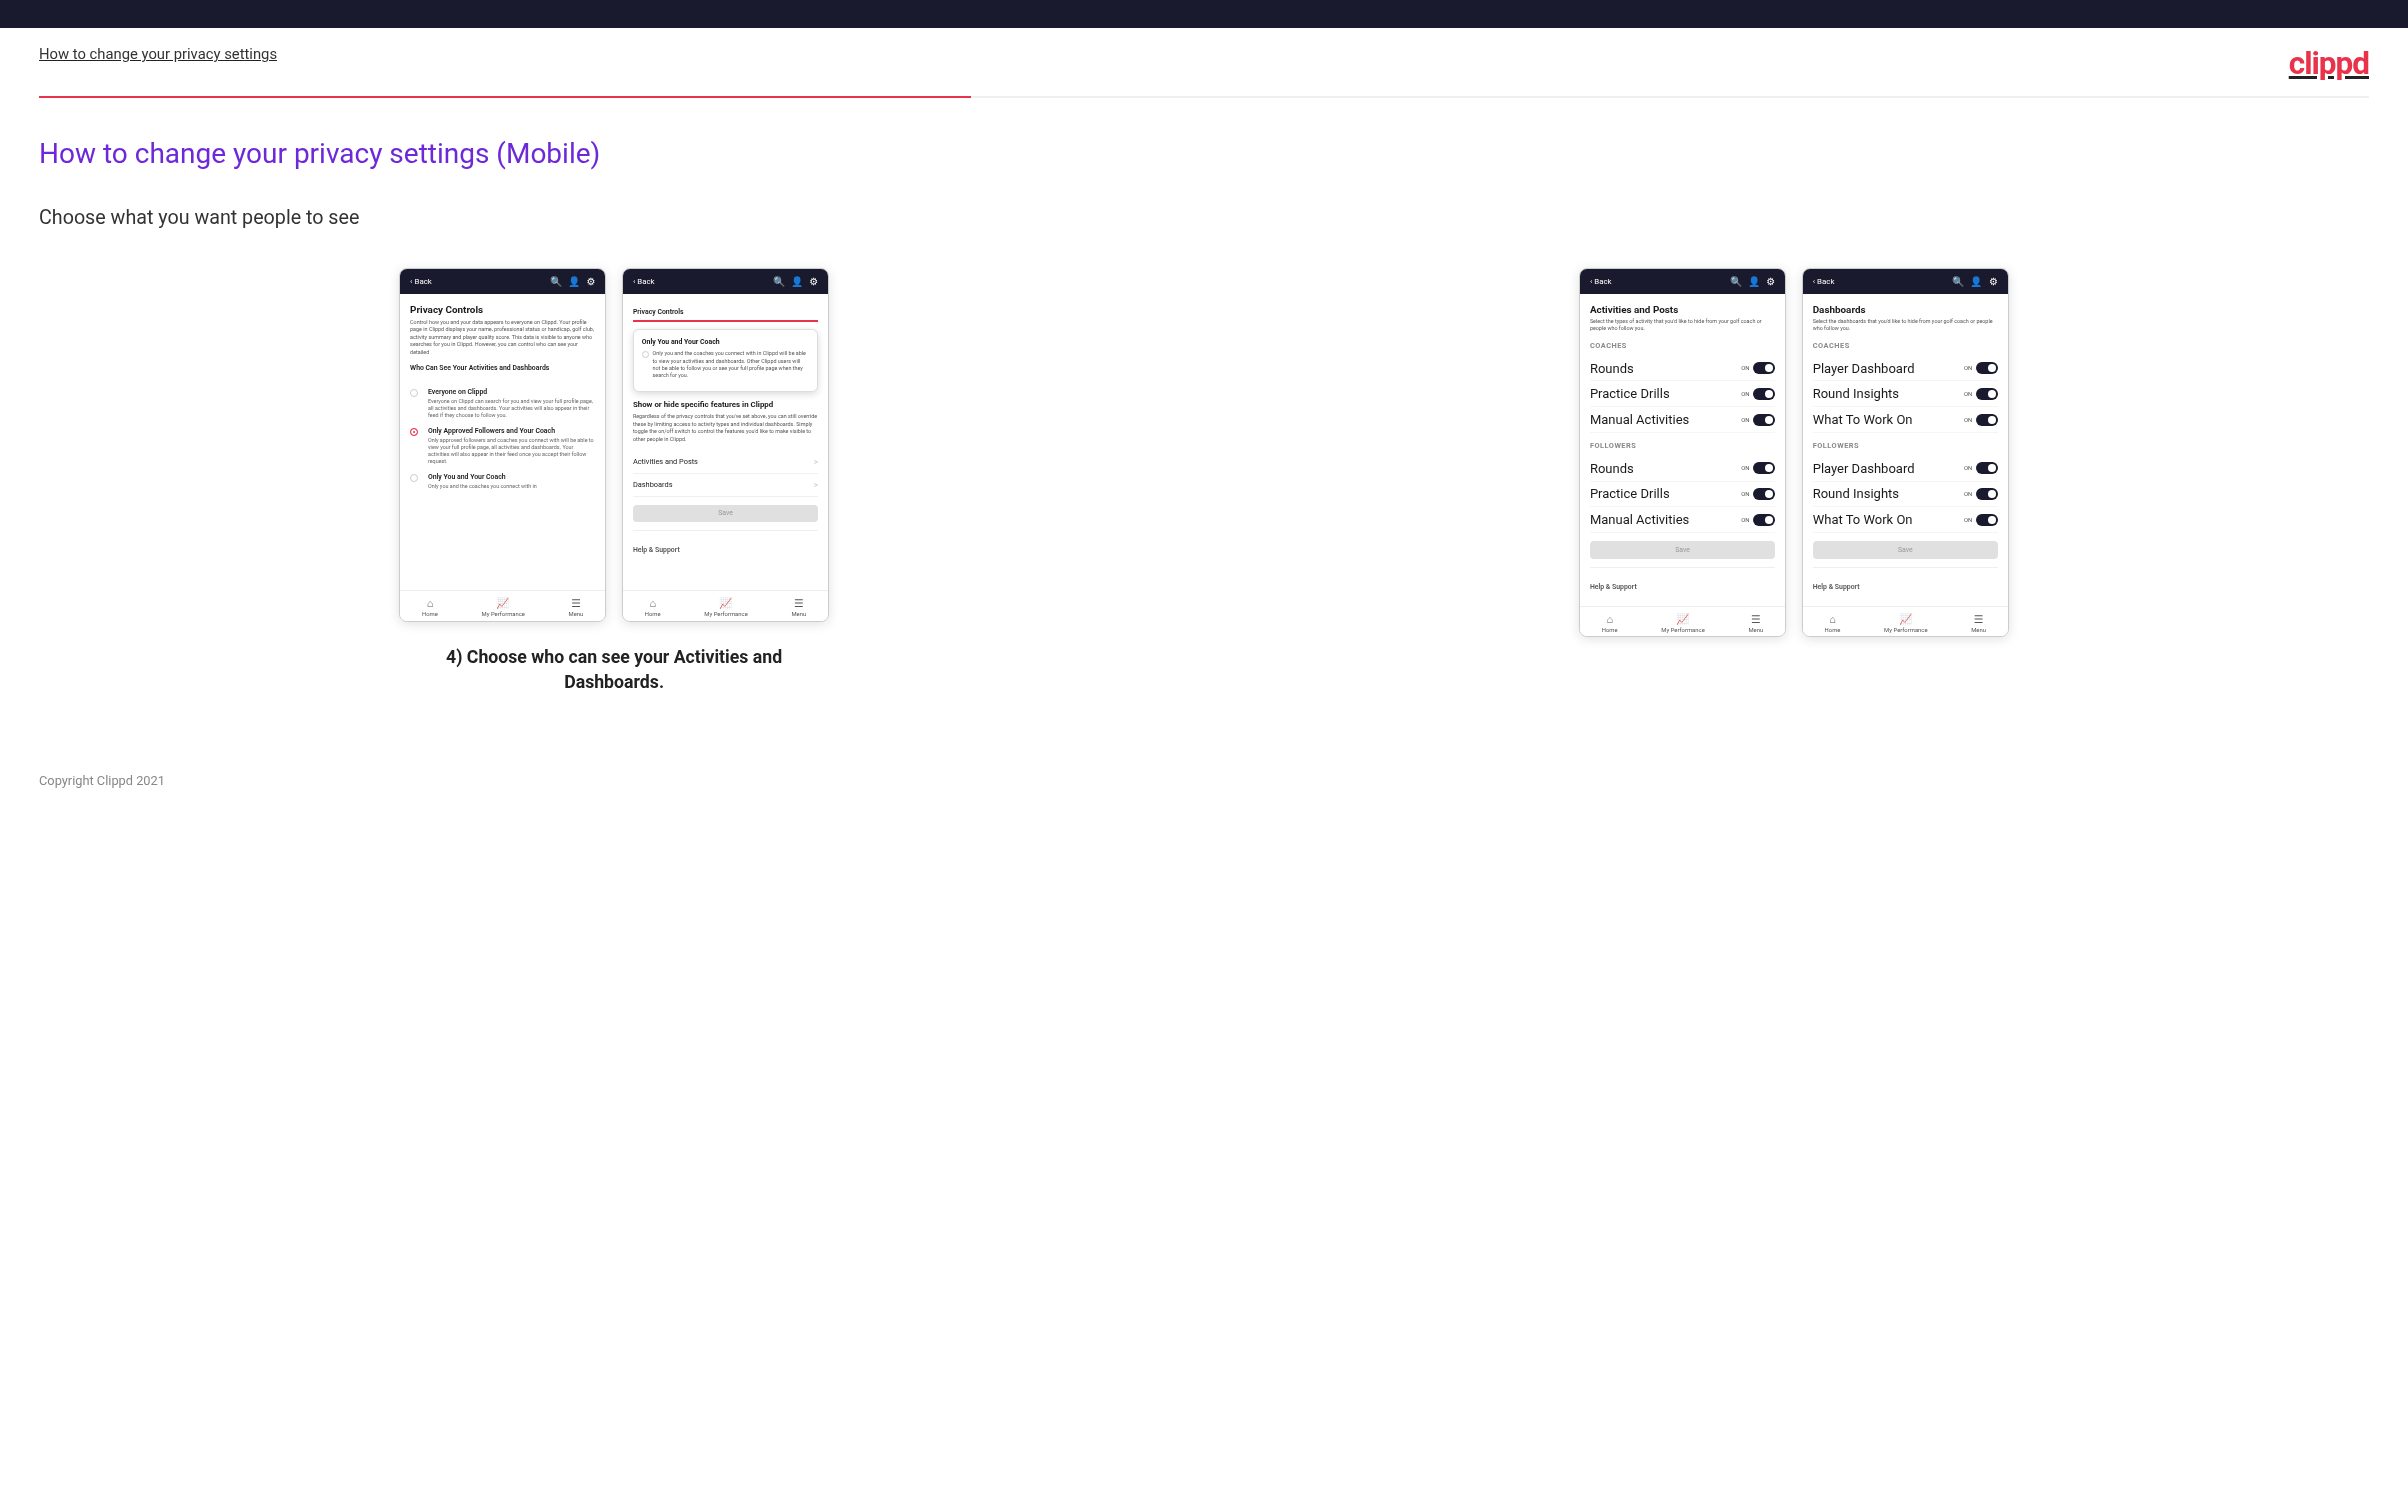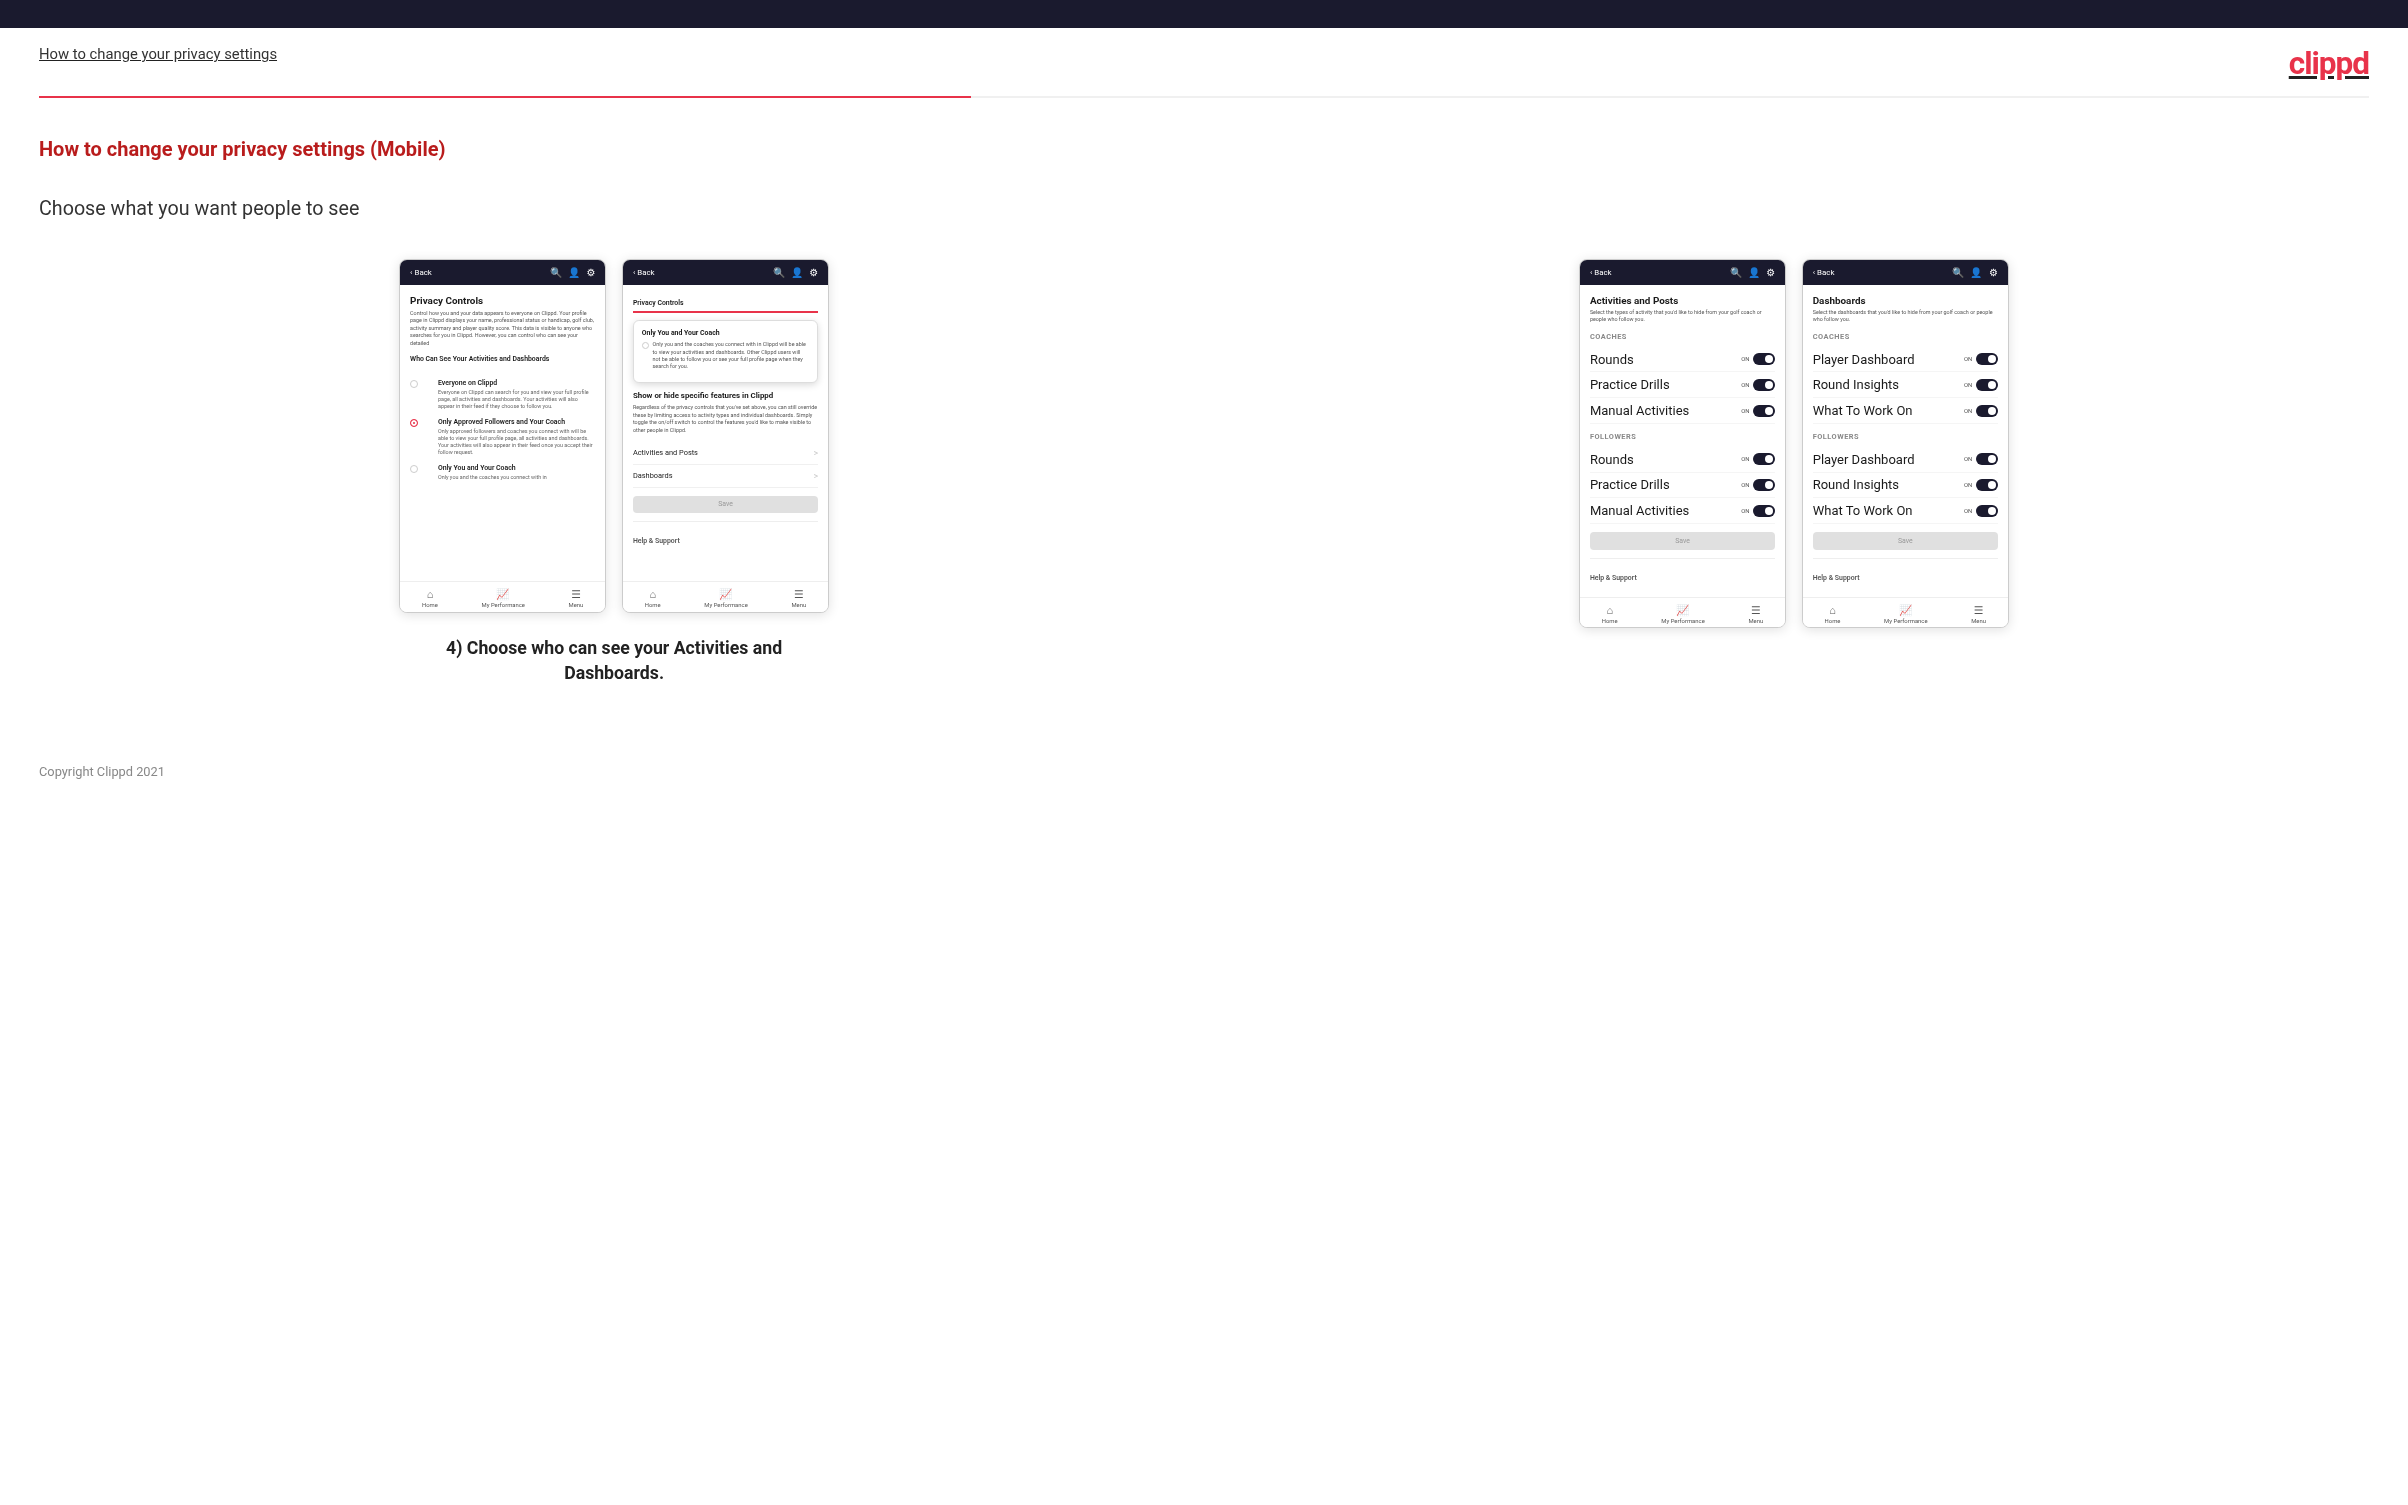--- a/index.html
+++ b/index.html
@@ -42,23 +42,23 @@
       background: linear-gradient(to right, #e8334a 40%, #f0f0f0 40%);
       margin: 0 39px;
     }
 
     
     .main {
       padding: 39px 39px 59px 39px;
     }
 
     .page-heading {
-      font-size: 20px;
-      font-weight: 700;
-      color: #b91c1c;
+      font-size: 28px;
+      font-weight: 400;
+      color: #6d28d9;
       margin-bottom: 5.9px;
     }
     .page-subheading {
       font-size: 19.7px;
       font-weight: 400;
       color: #333;
       margin-bottom: 39px;
       margin-top: 36px;
     }
 
@@ -172,21 +172,21 @@
     }
     .who-can-see-label {
       font-size: 6.9px;
       font-weight: 600;
       color: #1a1a1a;
       margin-bottom: 16px;
     }
     .radio-option {
       display: flex;
       align-items: flex-start;
-      gap: 20px;
+      gap: 10px;
       margin-bottom: 7.9px;
     }
     .radio-circle {
       width: 7.9px;
       height: 7.9px;
       border-radius: 50%;
       border: 1.5px solid #ccc;
       margin-top: 1px;
       flex-shrink: 0;
     }

